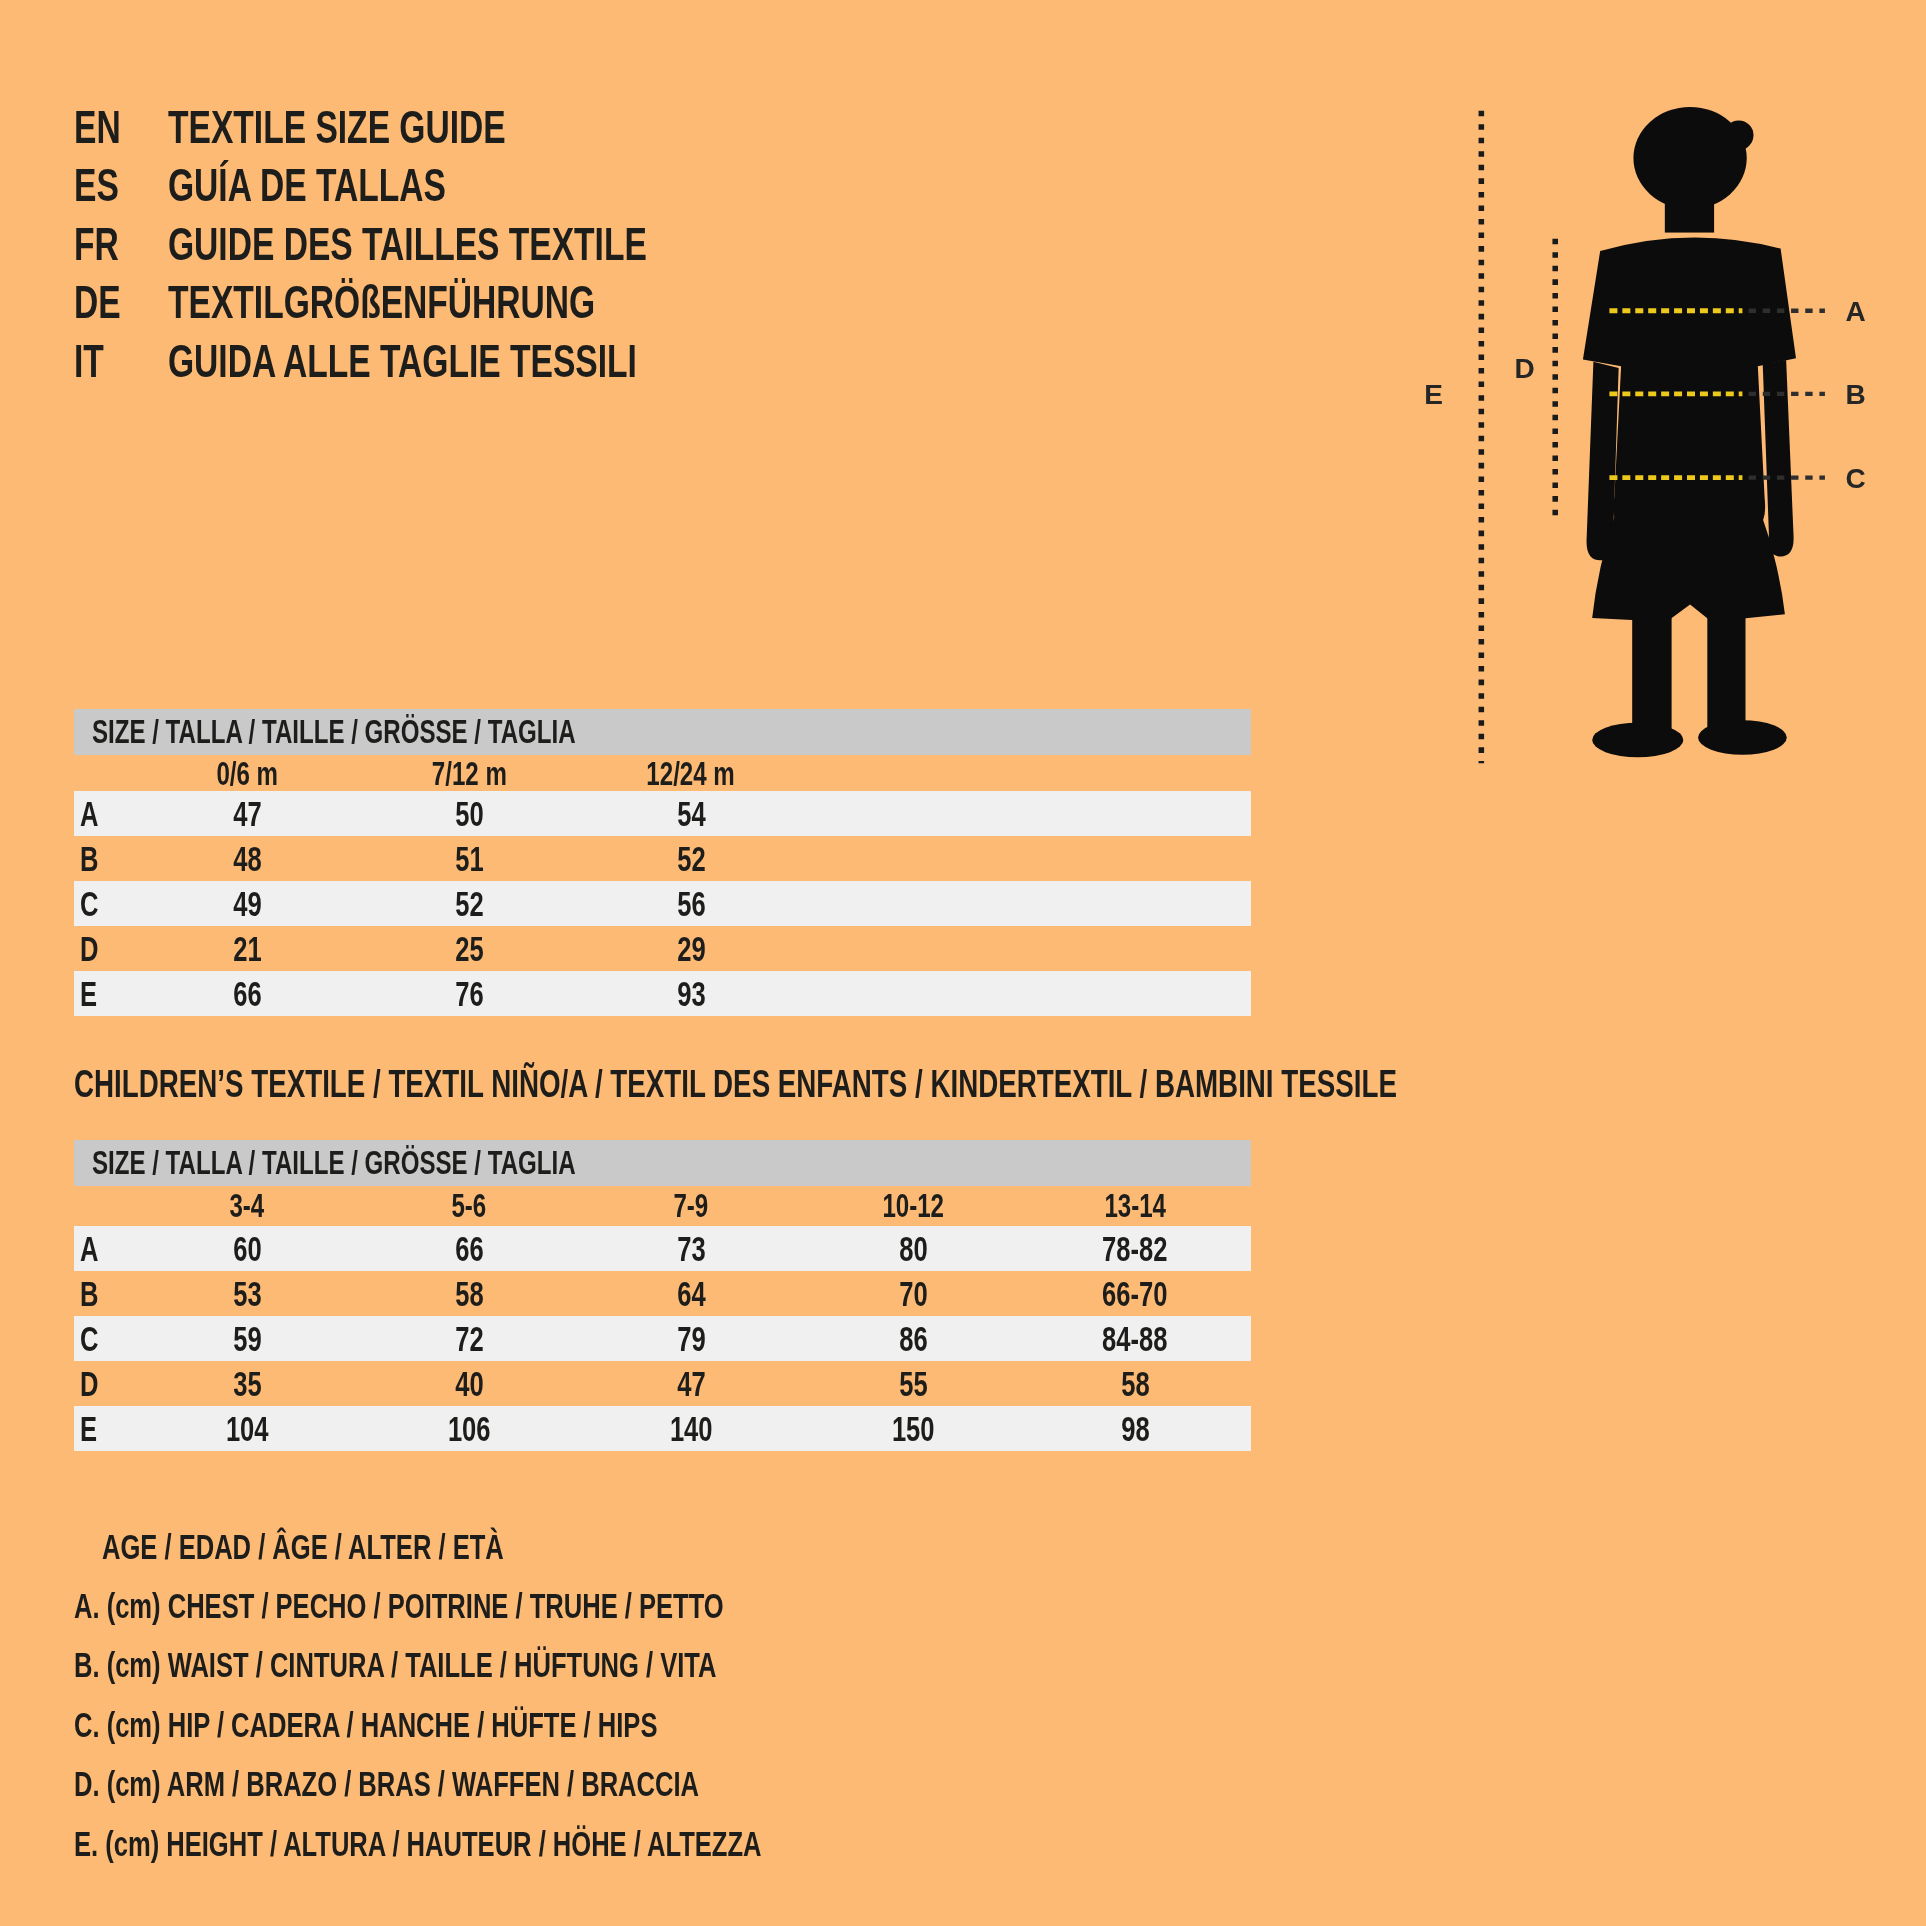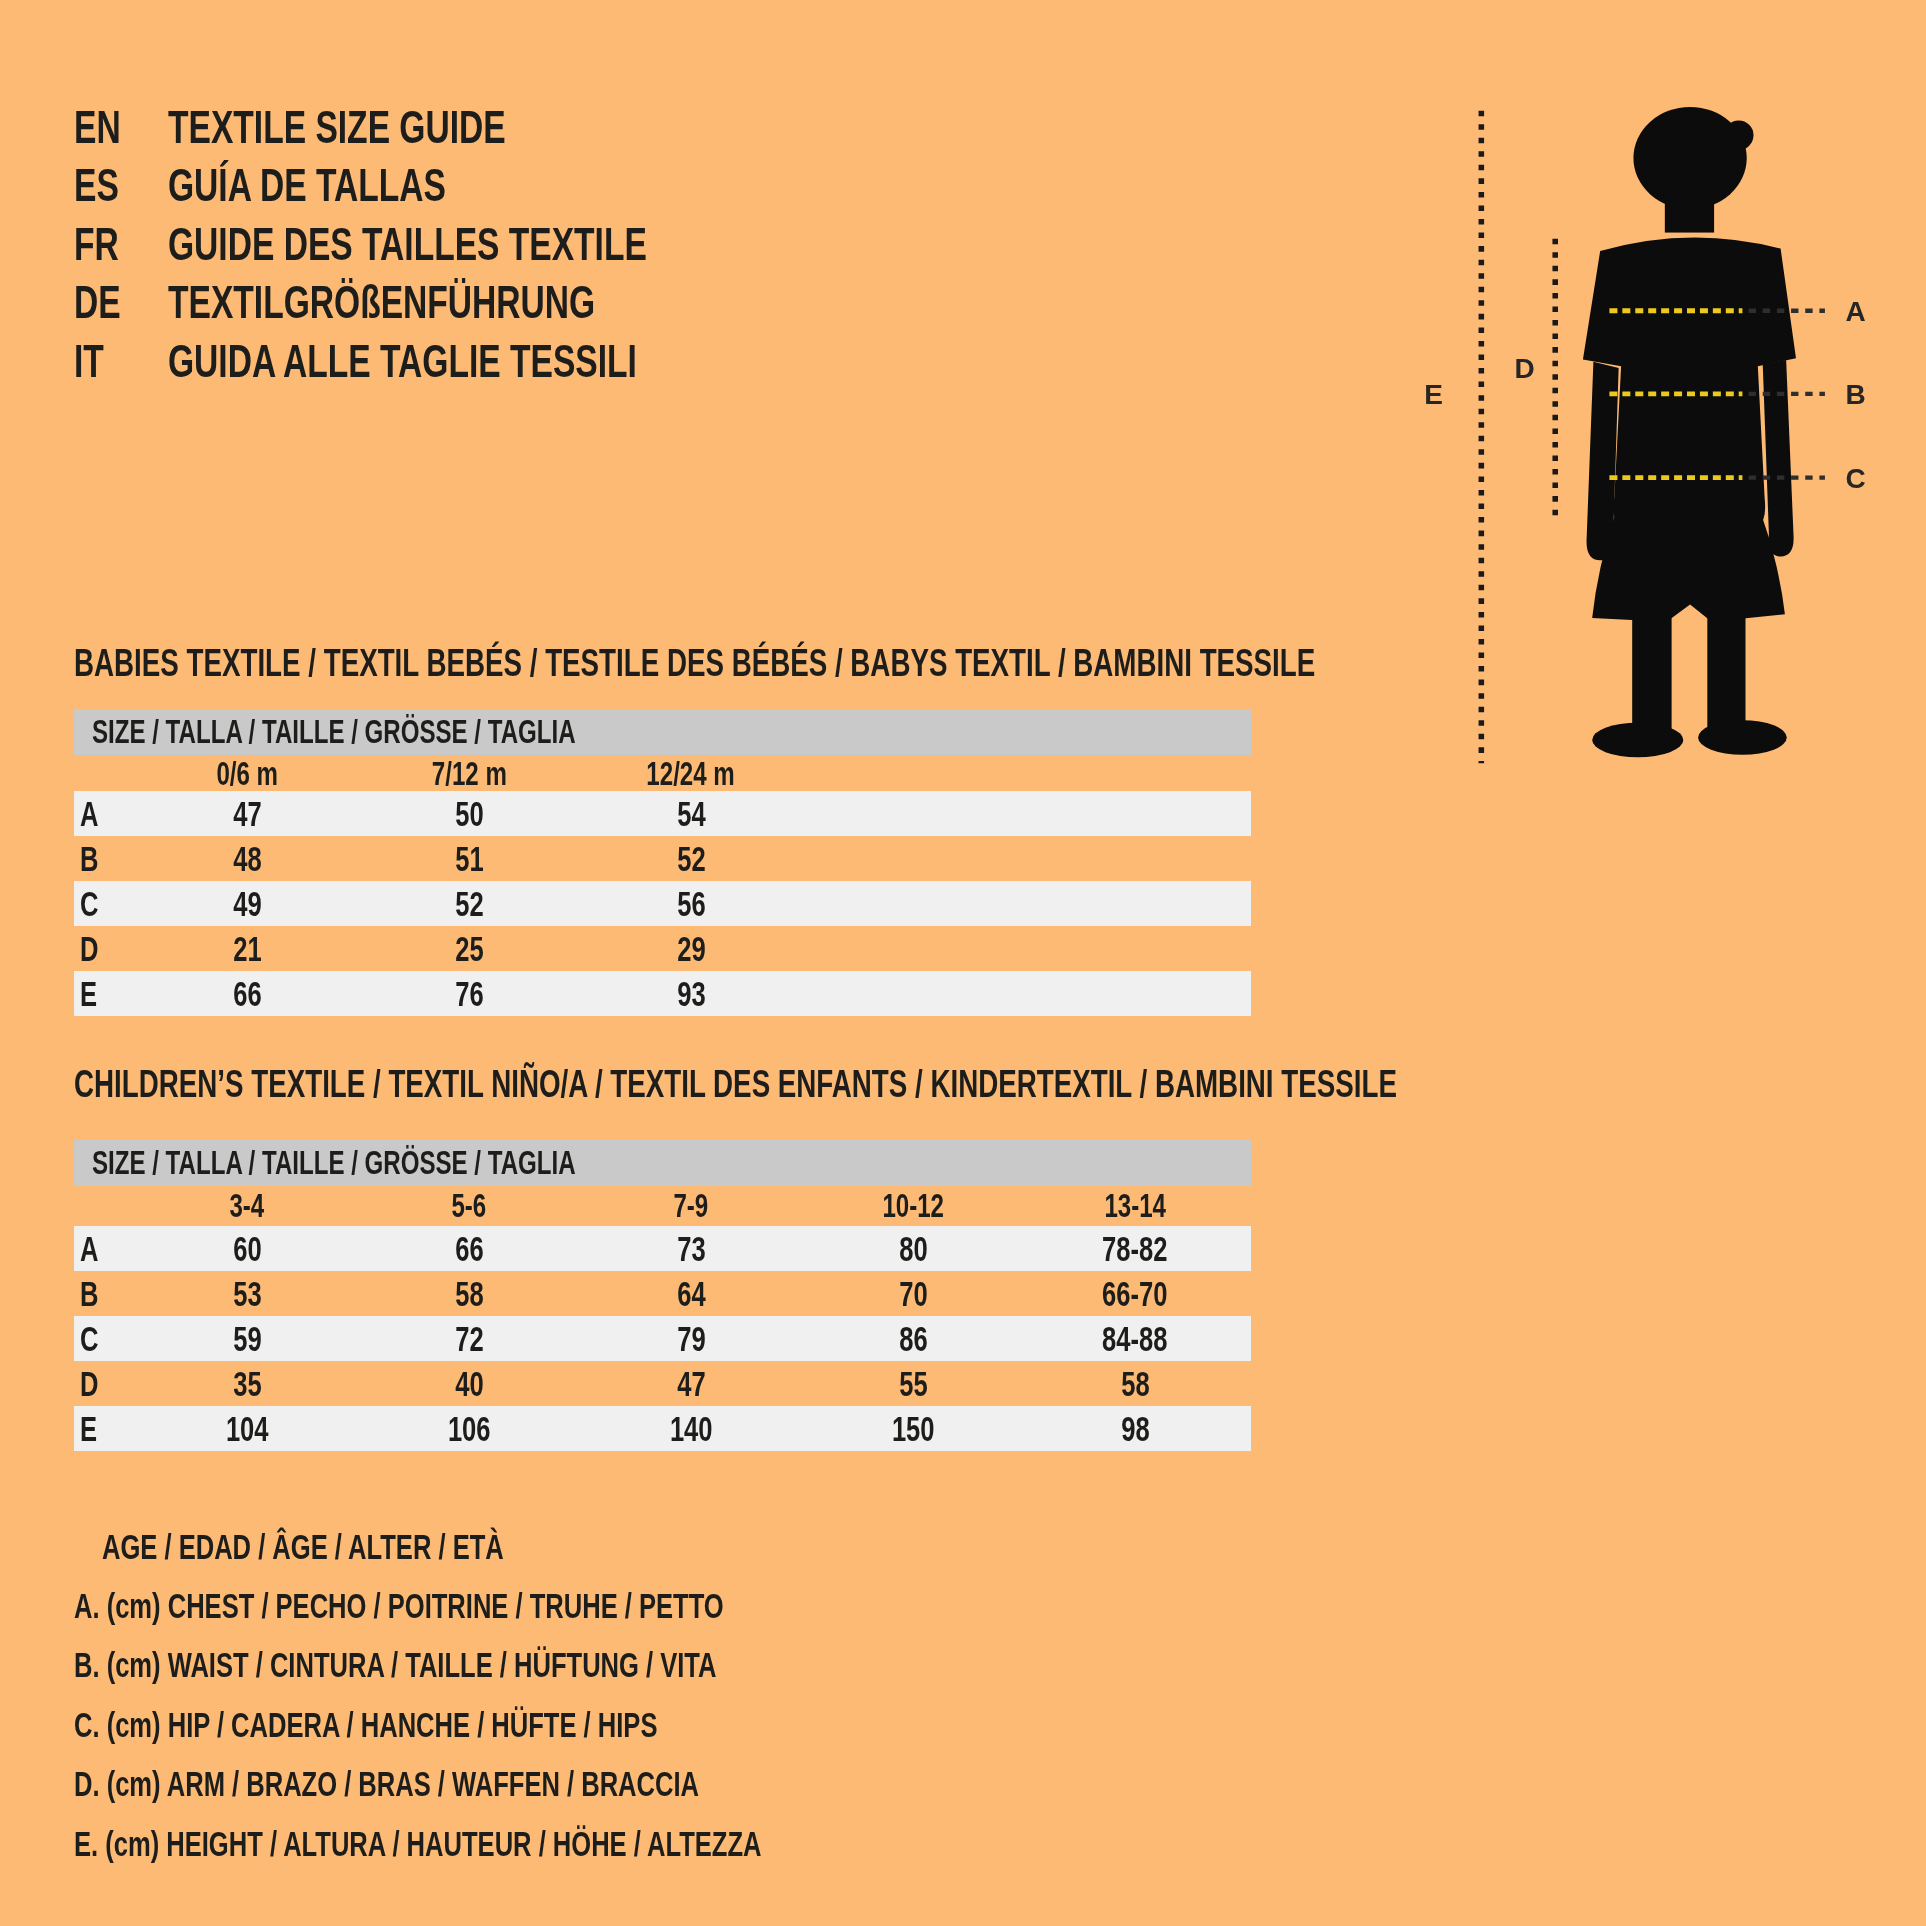--- a/index.html
+++ b/index.html
@@ -110,23 +110,20 @@
         <line x1="488" y1="636" x2="612" y2="636" stroke="#2e2e2e" stroke-width="7" stroke-dasharray="12 11"></line>
       </g>
     </svg>
     <div class="fig-label lbl-a">A</div>
     <div class="fig-label lbl-b">B</div>
     <div class="fig-label lbl-c">C</div>
     <div class="fig-label lbl-d">D</div>
     <div class="fig-label lbl-e">E</div>
   </section>
 
-  <div class="section-title" style="top:643px;">
-    <span class="cond">BABIES TEXTILE / TEXTIL BEBÉS / TESTILE DES BÉBÉS / BABYS TEXTIL / BAMBINI TESSILE</span>
-  </div>
 
   <div class="size-table" style="top:709px;">
     <div class="t-header">
       <span class="cond">SIZE / TALLA / TAILLE / GRÖSSE / TAGLIA</span>
     </div>
     <div class="t-colhead g3">
       <div class="rowlabel"></div>
       <div class="cell"><span class="cond-c">0/6 m</span></div>
       <div class="cell"><span class="cond-c">7/12 m</span></div>
       <div class="cell"><span class="cond-c">12/24 m</span></div>

